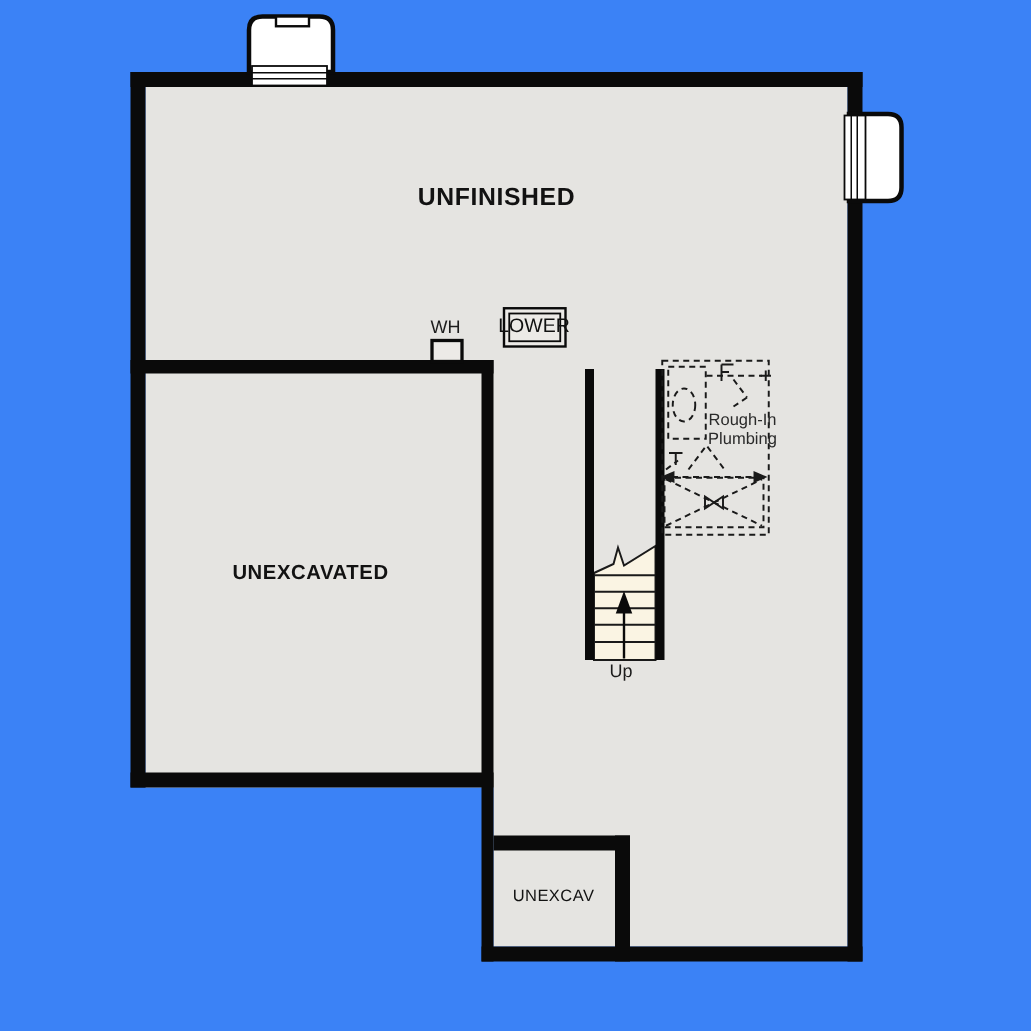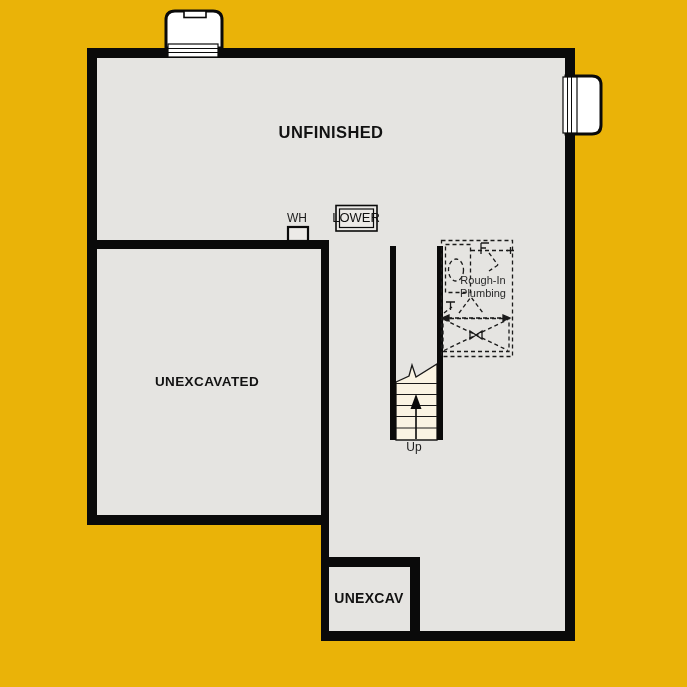--- a/index.html
+++ b/index.html
@@ -1,32 +1,32 @@
 <!DOCTYPE html>
 <html><head>
 <meta charset="utf-8">
 <style>
   html,body{margin:0;padding:0;background:#ffffff;}
   #stage{
     position:relative;width:687px;height:687px;overflow:hidden;
-    background:#eab308;
+    background:#3b82f6;
     font-family:"Liberation Sans",sans-serif;
     -webkit-font-smoothing:antialiased;
   }
   #plan-svg{position:absolute;left:0;top:0;width:687px;height:687px;}
   .label{
     position:absolute;transform:translate(-50%,-50%);
     white-space:nowrap;color:#121212;text-align:center;line-height:1.15;
   }
   .room-title{font-size:16.5px;font-weight:bold;letter-spacing:.4px;line-height:19px;}
   .room-name{font-size:13.5px;font-weight:bold;letter-spacing:.4px;}
-  .room-name-small{font-size:14px;font-weight:bold;letter-spacing:.3px;}
+  .room-name-small{font-size:11px;font-weight:normal;letter-spacing:.3px;}
   .fixture-label{font-size:12px;font-weight:normal;color:#1c1c1c;}
   .furn-label{font-size:13px;font-weight:normal;color:#111;}
-  .small-note{font-size:11px;font-weight:normal;color:#2a2a2a;line-height:13px;}
+  .small-note{font-size:11px;font-weight:normal;color:#2a2a2a;line-height:13px;margin-left:12px;}
   .plan-title{font-size:18px;font-weight:bold;letter-spacing:.5px;color:#0c0c0c;}
 </style>
 </head>
 <body>
 
 <div id="stage">
 
   <svg id="plan-svg" viewBox="0 0 687 687">
 
     <path d="M97,58 L565,58 L565,631 L329,631 L329,525 L97,525 Z" fill="#e5e4e1"></path>

